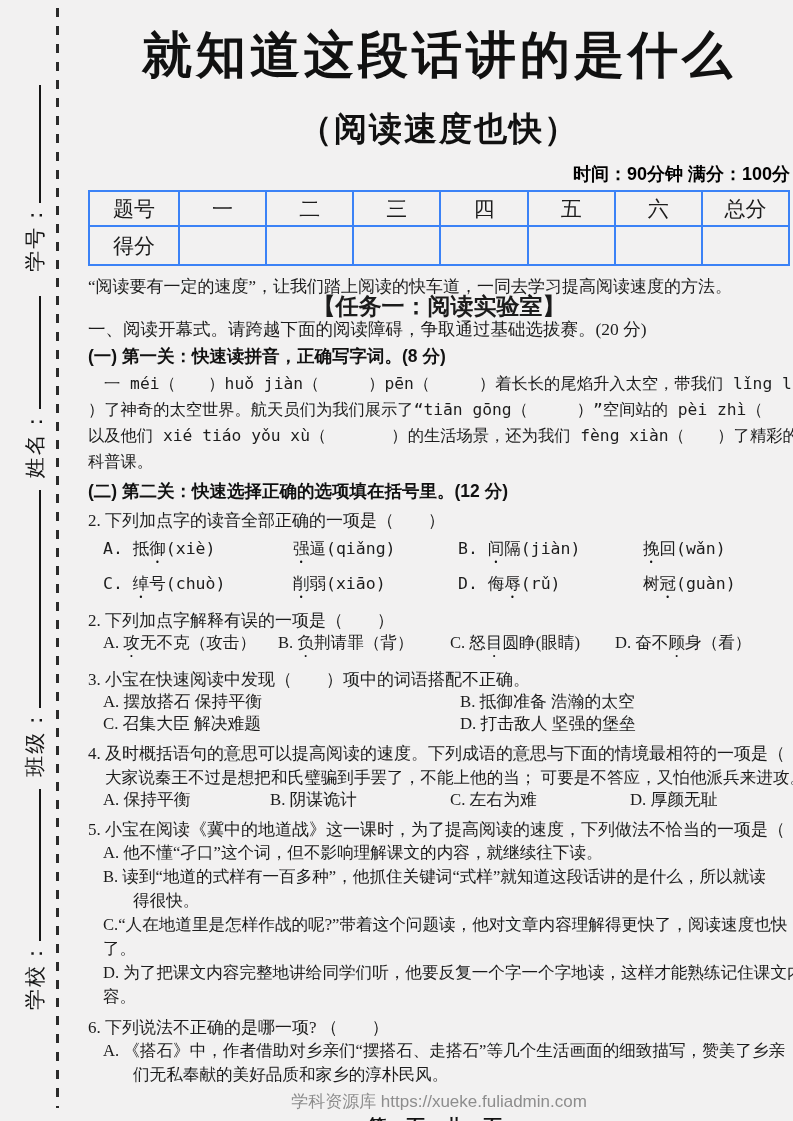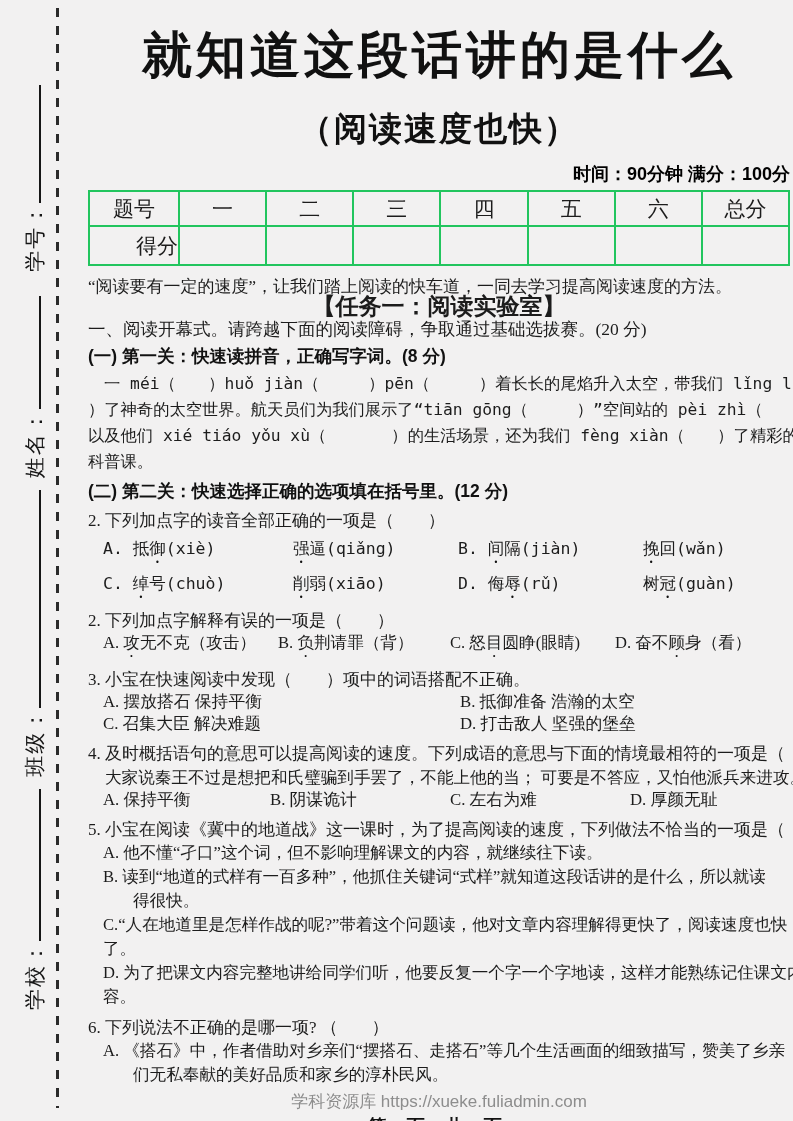--- a/index.html
+++ b/index.html
@@ -16,23 +16,23 @@
   .b1{width:168px;margin-right:12px;}
   .b2{width:240px;margin-right:12px;}
   .b3{width:125px;margin-right:24px;}
   .b4{width:130px;}
   
   .content{position:absolute;left:88px;top:20px;width:702px;}
   .title{margin:0;font:900 50px/70px "Liberation Sans",sans-serif;text-align:center;letter-spacing:4px;color:#111;}
   .subtitle{margin:16px 0 0;font:700 33px/46px "Liberation Sans",sans-serif;text-align:center;letter-spacing:2px;color:#111;}
   .meta{margin-top:12px;text-align:right;font:600 18px/21px "Liberation Sans",sans-serif;color:#000000;}
   table.score{margin-top:5px;width:100%;border-collapse:collapse;table-layout:fixed;}
-  table.score td{border:2px solid #22c55e;text-align:center;font-size:21px;padding:0;height:33px;}
+  table.score td{border:2px solid #3b82f6;text-align:center;font-size:21px;padding:0;height:33px;}
   table.score col.c0{width:90px;}
-  table.score tr.r2 td{height:37px;text-align:right;}
+  table.score tr.r2 td{height:37px;}
   .intro{margin:10px 0 0;font-size:17px;line-height:21px;white-space:nowrap;}
   .task-header{text-align:center;font-size:23px;font-weight:700;line-height:20px;}
   .sec{margin-top:2px;font-size:17.5px;line-height:21px;white-space:nowrap;}
   .part-heading{margin-top:5px;font:700 17.5px/22px "Liberation Sans",sans-serif;color:#111;white-space:nowrap;}
   .pinyin{margin-top:4px;font-family:"DejaVu Sans Mono","Liberation Serif",serif;font-size:16.3px;}
   .pline{line-height:26px;white-space:nowrap;}
   .pfirst{padding-left:16px;}
   .stem{margin-top:8px;font-size:17px;line-height:22px;white-space:nowrap;}
   .q1rows{padding-left:15px;font-family:"DejaVu Sans Mono","Liberation Serif",serif;font-size:16.5px;}
   .g4a{display:grid;grid-template-columns:190px 165px 185px 1fr;line-height:27px;margin-top:3px;}

